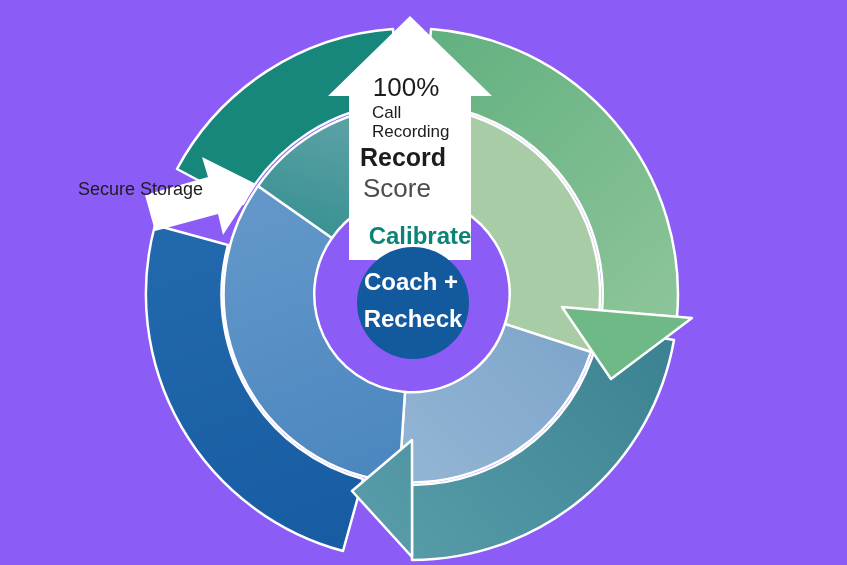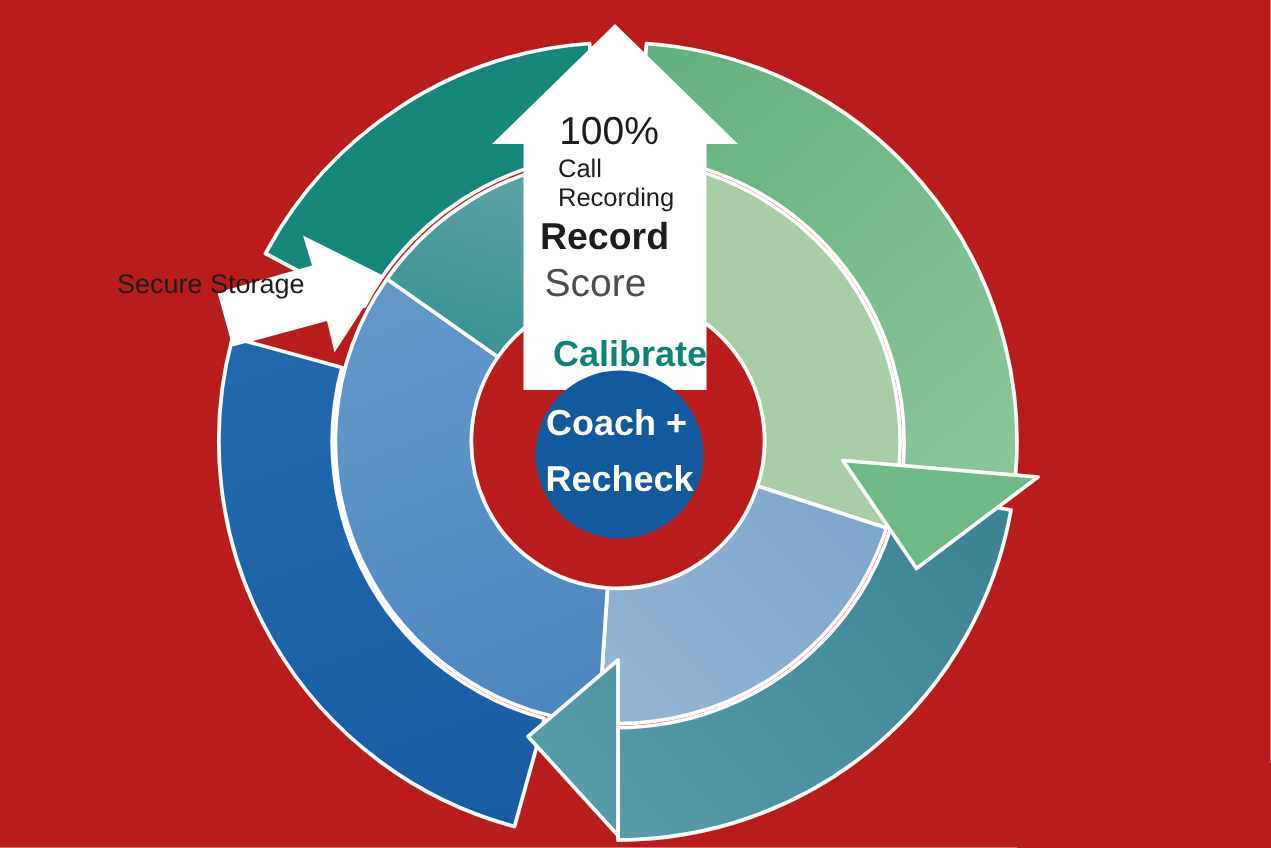--- a/index.html
+++ b/index.html
@@ -1,21 +1,21 @@
 <!DOCTYPE html>
 <html><head>
 <meta charset="utf-8">
 <style>
   html, body { margin: 0; padding: 0; }
   body { font-family: "Liberation Sans", "DejaVu Sans", sans-serif; }
   .stage {
     position: relative;
     width: 847px;
     height: 565px;
-    background: #b91c1c;
+    background: #8b5cf6;
     overflow: hidden;
   }
   .stage svg { position: absolute; left: 0; top: 0; display: block; }
   .ringseg { stroke: #ffffff; stroke-width: 2.5; stroke-linejoin: round; }
   .arrowhead { stroke: #ffffff; stroke-width: 2.5; stroke-linejoin: round; }
   .whitearrow { fill: #ffffff; }
   text { font-family: "Liberation Sans", "DejaVu Sans", sans-serif; }
   .t-headline   { font-size: 26px; font-weight: 500; }
   .t-sub        { font-size: 17px; font-weight: 400; }
   .t-record     { font-size: 25px; font-weight: 700; }

